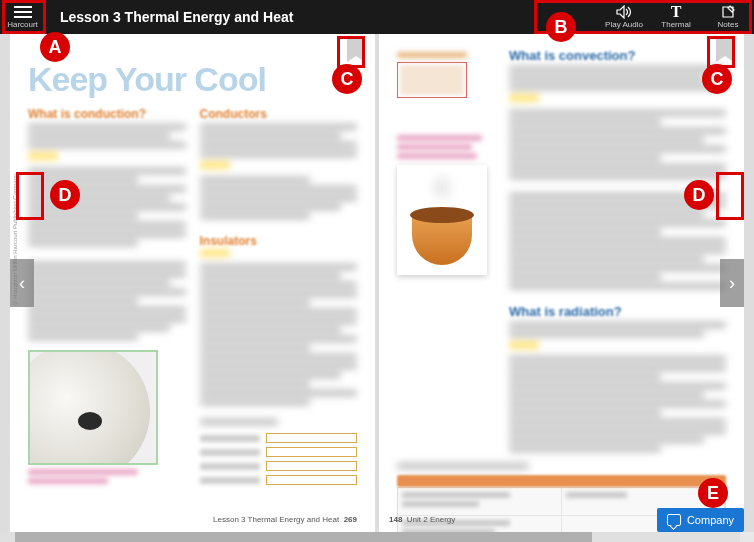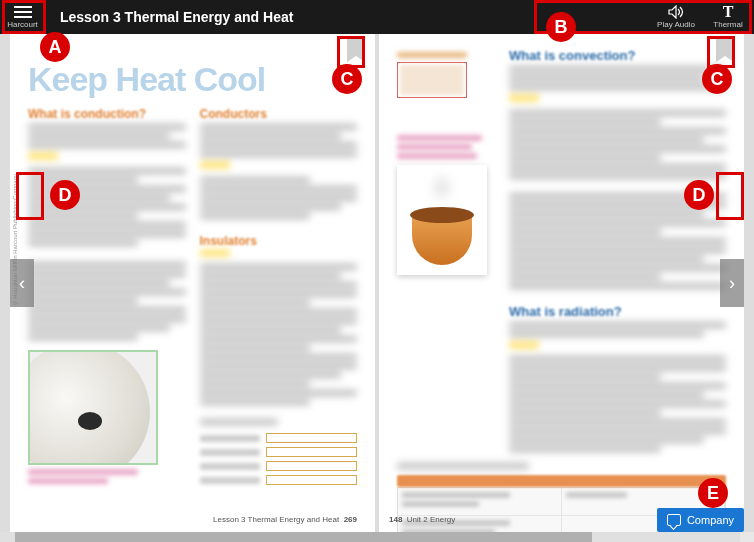--- a/index.html
+++ b/index.html
@@ -105,30 +105,38 @@
           </svg>
       </div>
       <div class="tool-label">Play Audio</div>
     </div>
     <div class="tool-btn">
       <div class="tool-icon">
           <span style="font-family:serif;font-size:16px;font-weight:bold">T</span>
         </div>
       <div class="tool-label">Thermal</div>
     </div>
+    <div class="tool-btn">
+      <div class="tool-icon">
+        <svg width="14" height="14" viewBox="0 0 14 14">
+            <path d="M2 2h10v10H2z M9 1l4 4-2 2-4-4z" fill="none" stroke="#fff" stroke-width="1.2"></path>
+          </svg>
+      </div>
+      <div class="tool-label">Notes</div>
+    </div>
   </div>
 </div>
 
 <div class="viewport">
   <div class="pages">
 
     <div class="page">
       <div class="copyright">© Houghton Mifflin Harcourt Publishing Company</div>
       <div class="bookmark"></div>
-      <div class="page-title">Keep Heat Cool</div>
+      <div class="page-title">Keep Your Cool</div>
       <div class="columns">
         <div class="col">
           <div class="section-heading">What is conduction?</div>
           <div class="body-blur">
             <div class="blur-line"></div><div class="blur-line med"></div><div class="blur-line"></div><span class="highlight"></span><div class="blur-line"></div><div class="blur-line short"></div><div class="blur-line"></div><div class="blur-line med"></div><div class="blur-line"></div><div class="blur-line short"></div><div class="blur-line"></div><div class="blur-line"></div><div class="blur-line short"></div>
             <div style="height:10px"></div>
             <div class="blur-line"></div><div class="blur-line"></div><div class="blur-line med"></div><div class="blur-line"></div><div class="blur-line short"></div><div class="blur-line"></div><div class="blur-line"></div><div class="blur-line med"></div><div class="blur-line short"></div>
           </div>
           <div class="photo-frame">
             <div class="roll"></div>

